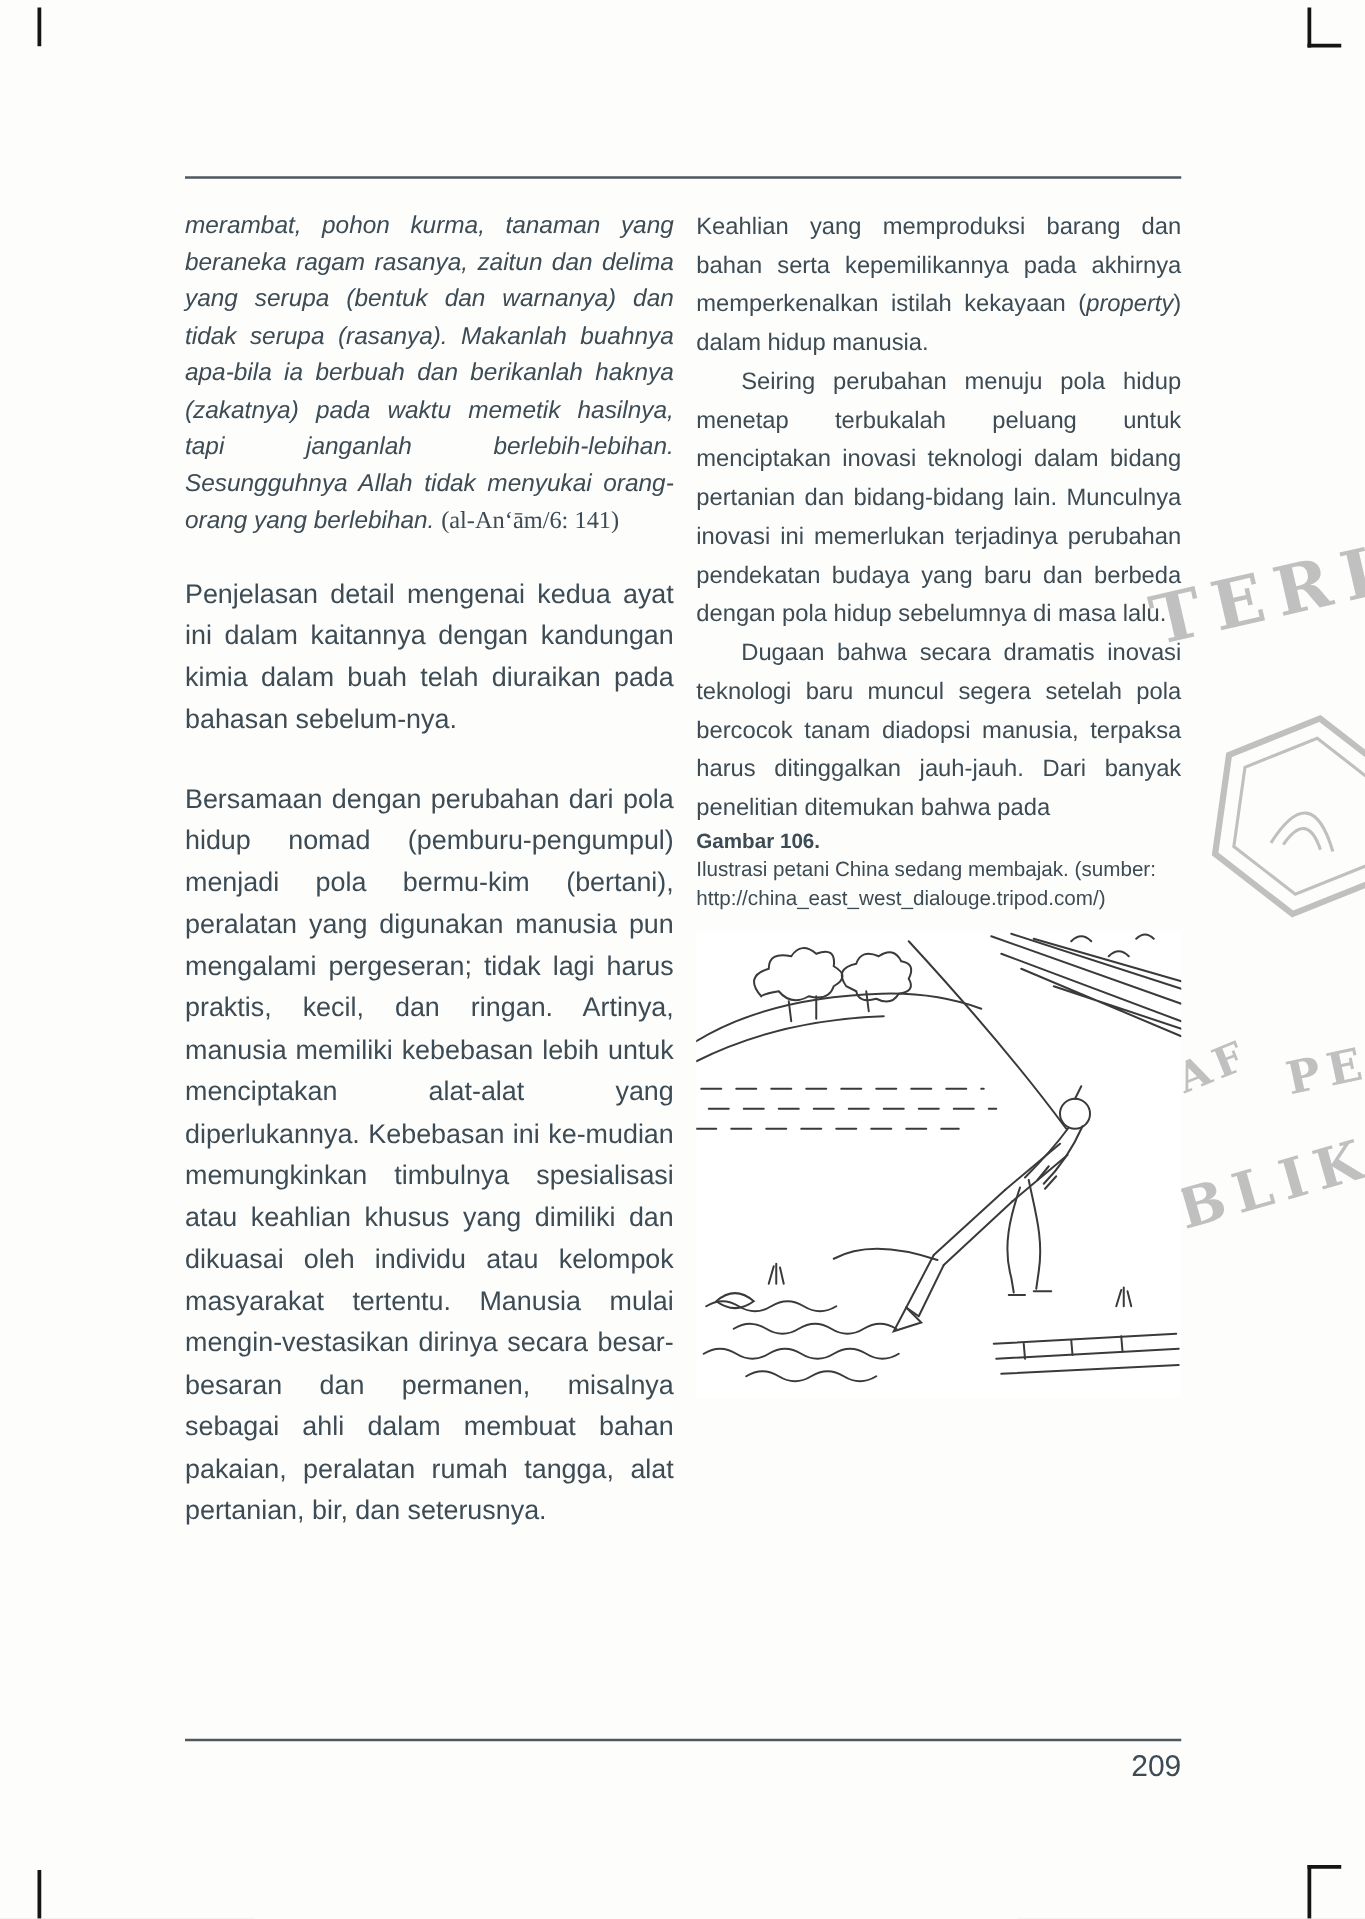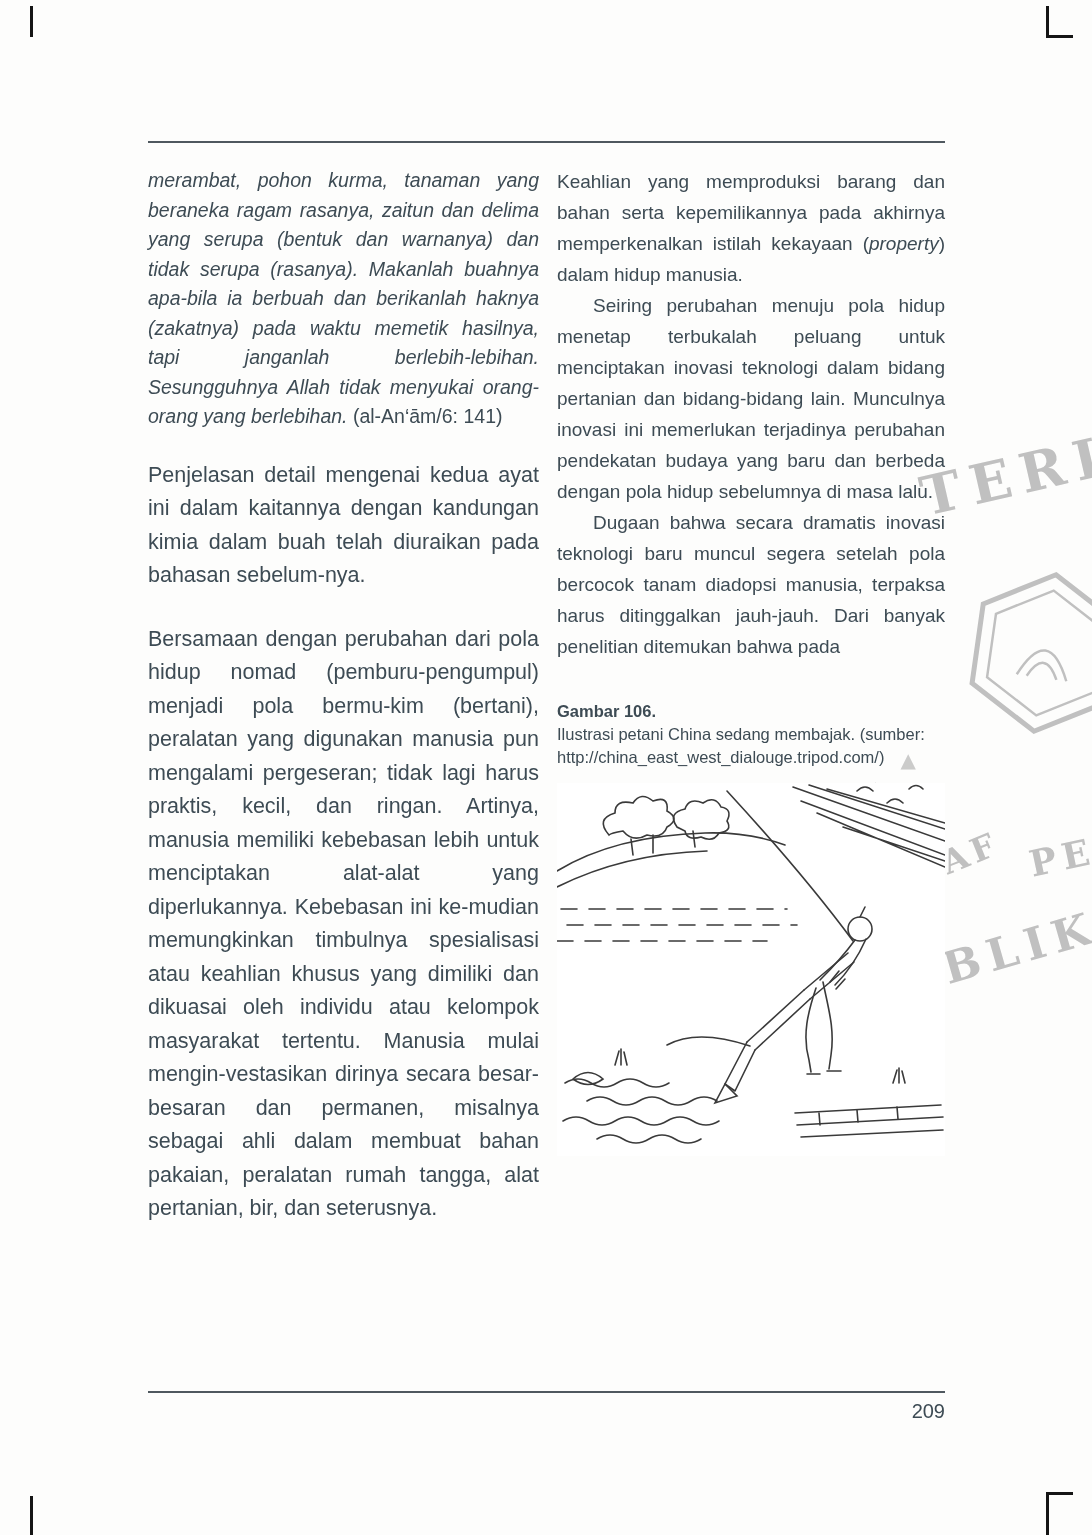--- a/index.html
+++ b/index.html
@@ -19,42 +19,42 @@
 
   .running-head{
     position:absolute;top:108px;left:148px;width:797px;
     text-align:right;font-size:20.5px;font-weight:600;letter-spacing:.2px;
   }
   .rule{position:absolute;left:148px;width:797px;height:2px;background:#4f585f;}
   .rule-top{top:141px;}
   .rule-bottom{top:1391px;}
   .page-number{
     position:absolute;top:1400px;left:148px;width:797px;
-    text-align:right;font-size:20px;
+    text-align:right;font-size:24px;
   }
 
   .col{position:absolute;top:166px;}
   .col-left{left:148px;width:391px;}
   .col-right{left:557px;width:388px;}
 
   .quote{
     font-style:italic;font-size:19.5px;line-height:29.5px;
     text-align:justify;margin:0 0 27px 0;
   }
-  .quote .cite{font-style:normal;}
+  .quote .cite{font-style:normal;font-family:Liberation Serif, serif;}
   .para{font-size:21.5px;line-height:33.5px;text-align:justify;margin:0;}
   .para-gap{margin-bottom:30px;margin-top:13px;}
   .subheading{
     font-size:22px;font-weight:bold;font-style:italic;
     margin:4px 0 26px 0;
   }
   .para-r{font-size:19px;line-height:31px;text-align:justify;margin:0;}
   .indent{text-indent:36px;}
 
-  .figure-block{margin-top:38px;}
+  .figure-block{}
   .fig-label{font-weight:bold;font-size:16.5px;line-height:23px;}
   .fig-caption{font-size:16.5px;line-height:23px;}
   .figure-frame{margin-top:14px;width:388px;height:373px;background:#fff;}
 
   
   .watermark{
     position:absolute;top:400px;right:0;width:330px;height:650px;
     color:#b6b6b6;pointer-events:none;
     font-family:"DejaVu Serif",serif;font-weight:bold;
   }

